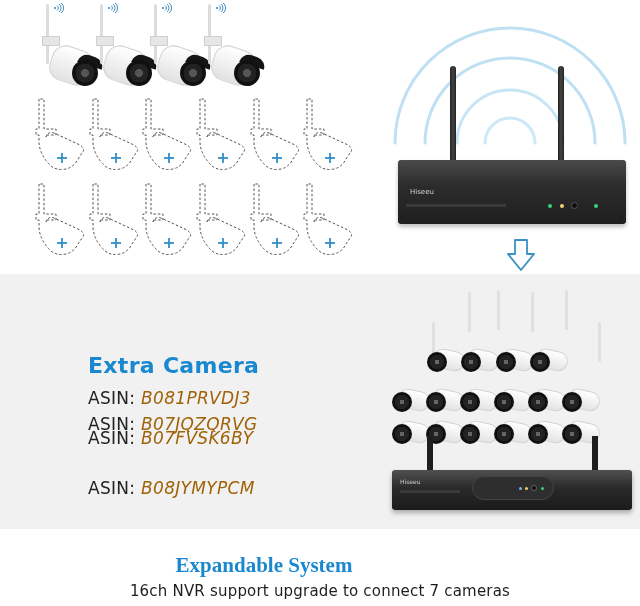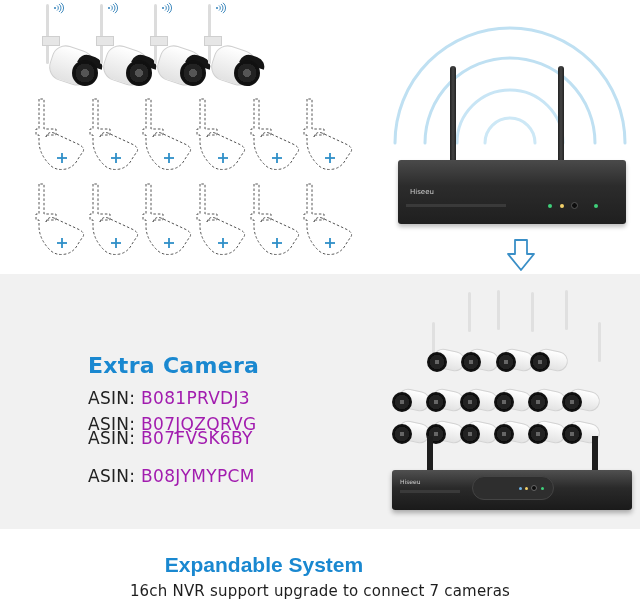--- a/index.html
+++ b/index.html
@@ -29,33 +29,33 @@
   .nvr1 .ant { position: absolute; top: -94px; width: 6px; height: 100px; background: linear-gradient(90deg, #222, #444, #222); border-radius: 3px 3px 0 0; }
   .nvr1 .box { position: absolute; left: 0; top: 0; width: 228px; height: 64px; background: linear-gradient(#4a4a4a, #2c2c2c 40%, #1f1f1f); border-radius: 3px; box-shadow: 0 3px 4px rgba(0,0,0,0.25); }
   .nvr1 .brand { position: absolute; left: 12px; top: 28px; font-size: 7px; color: #cfcfcf; font-family: "DejaVu Sans", sans-serif; }
   .nvr1 .slot { position: absolute; left: 8px; top: 44px; width: 100px; height: 3px; background: #3a3a3a; }
   .led { position: absolute; width: 4px; height: 4px; border-radius: 50%; }
   .arrow { position: absolute; left: 506px; top: 238px; width: 30px; height: 34px; }
 
   
   .extra-title { position: absolute; left: 88px; top: 353px; font-size: 22px; font-weight: bold; color: #1a88d0; font-family: "DejaVu Sans", sans-serif; letter-spacing: 0.3px; }
   .asin-row { position: absolute; left: 88px; font-size: 17px; color: #222; font-family: "DejaVu Sans", sans-serif; letter-spacing: 0.3px; white-space: nowrap; }
-  .asin-row .code { color: #a21caf; }
+  .asin-row .code { color: #a16207; font-style: italic; }
   .mini { position: absolute; width: 36px; height: 28px; }
   .mini .b { position: absolute; left: 6px; top: 2px; width: 32px; height: 20px; background: linear-gradient(#ffffff, #e3e3e3); border-radius: 10px; border: 1px solid #d3d3d3; transform: rotate(12deg); }
   .mini .l { position: absolute; left: 0; top: 4px; width: 20px; height: 20px; border-radius: 50%; background: radial-gradient(circle, #666 0 20%, #222 22% 62%, #0d0d0d 64%); border: 2px solid #111; }
   .mini-ant { position: absolute; width: 3px; background: #e0e0e0; border-radius: 2px; }
   .nvr2 { position: absolute; left: 392px; top: 470px; width: 240px; height: 40px; }
   .nvr2 .box { position: absolute; left: 0; top: 0; width: 240px; height: 40px; background: linear-gradient(#505050, #2a2a2a 45%, #1a1a1a); border-radius: 3px; box-shadow: 0 3px 5px rgba(0,0,0,0.3); }
   .nvr2 .panel { position: absolute; left: 80px; top: 6px; width: 82px; height: 24px; background: #2e2e2e; border-radius: 12px; border: 1px solid #444; }
   .nvr2 .brand { position: absolute; left: 8px; top: 8px; font-size: 6px; color: #cfcfcf; }
   .nvr2 .ant { position: absolute; top: -34px; width: 6px; height: 36px; background: #1e1e1e; }
 
   
-  .exp-title { position: absolute; left: 0; top: 553px; width: 528px; text-align: center; font-size: 21px; font-weight: bold; color: #1a88d0; font-family: Liberation Sans, sans-serif; }
+  .exp-title { position: absolute; left: 0; top: 553px; width: 528px; text-align: center; font-size: 21px; font-weight: bold; color: #1a88d0; font-family: Liberation Serif, serif; }
   .exp-sub { position: absolute; left: 0; top: 582px; width: 640px; text-align: center; font-size: 15px; color: #1e1e1e; font-family: "DejaVu Sans", sans-serif; letter-spacing: 0.2px; }
 </style>
 </head>
 <body>
 
 <div class="top">
 
   <div id="cams">
       <div class="cam" style="left: 38px; top: 0px;">
         <div class="antenna"></div>
@@ -250,21 +250,21 @@
   <span class="code">B081PRVDJ3</span>
 </div>
 <div class="asin-row" style="top:414px">
   <span>ASIN:</span>
   <span class="code">B07JQZQRVG</span>
 </div>
 <div class="asin-row" style="top:428px">
   <span>ASIN:</span>
   <span class="code">B07FVSK6BY</span>
 </div>
-<div class="asin-row" style="top:466px">
+<div class="asin-row" style="top:478px">
   <span>ASIN:</span>
   <span class="code">B08JYMYPCM</span>
 </div>
 
 <div id="sys">
     <div class="mini-ant" style="left: 468px; top: 292px; height: 40px;"></div>
     <div class="mini-ant" style="left: 497px; top: 290px; height: 40px;"></div>
     <div class="mini-ant" style="left: 531px; top: 292px; height: 40px;"></div>
     <div class="mini-ant" style="left: 565px; top: 290px; height: 40px;"></div>
     <div class="mini-ant" style="left: 432px; top: 322px; height: 40px;"></div>

